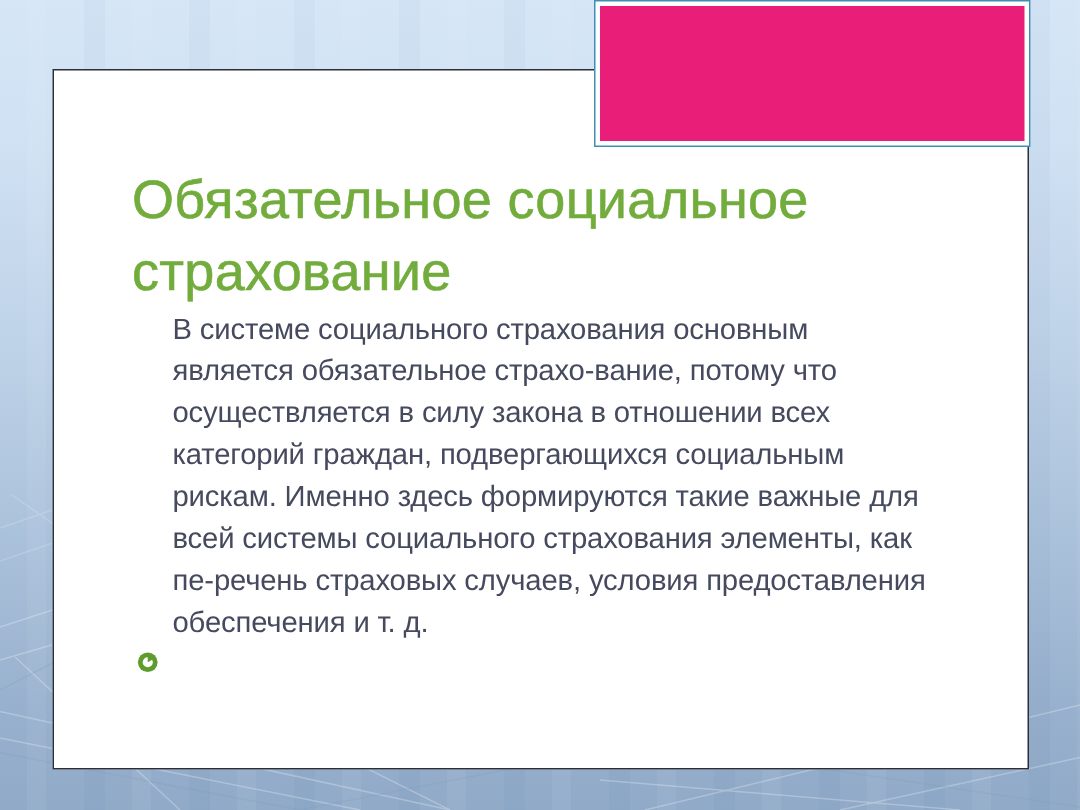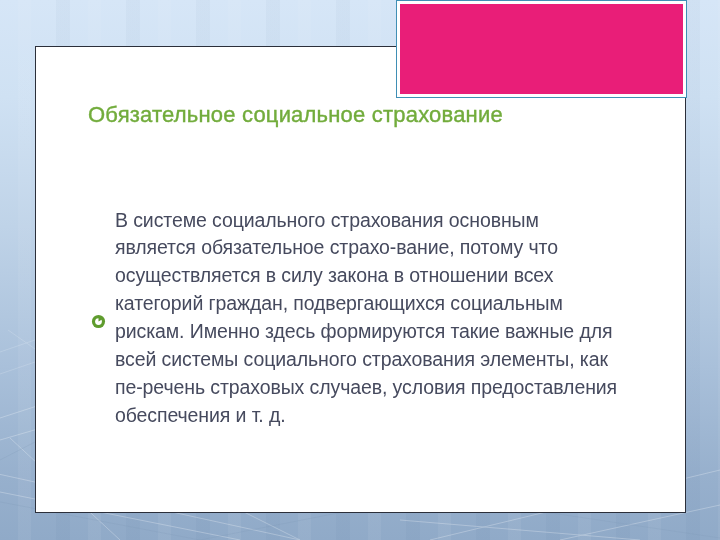--- a/index.html
+++ b/index.html
@@ -83,34 +83,34 @@
     height: 100%;
     background: #e91e78;
   }
 
   #title {
     position: absolute;
     left: 52px;
     top: 38px;
     width: 540px;
     color: #72ac3c;
-    font-size: 22px;
+    font-size: 36px;
     line-height: 1.33;
     letter-spacing: 0.2px;
     font-weight: 400;
     -webkit-text-stroke: 0.4px #72ac3c;
   }
 
   #body-block {
     position: absolute;
     left: 55px;
     top: 140px;
     width: 530px;
     display: flex;
-    align-items: center;
+    align-items: flex-end;
   }
 
   .bullet-icon {
     flex: 0 0 auto;
     width: 15px;
     height: 15px;
     margin-top: 6px;
     margin-right: 9px;
   }
 

